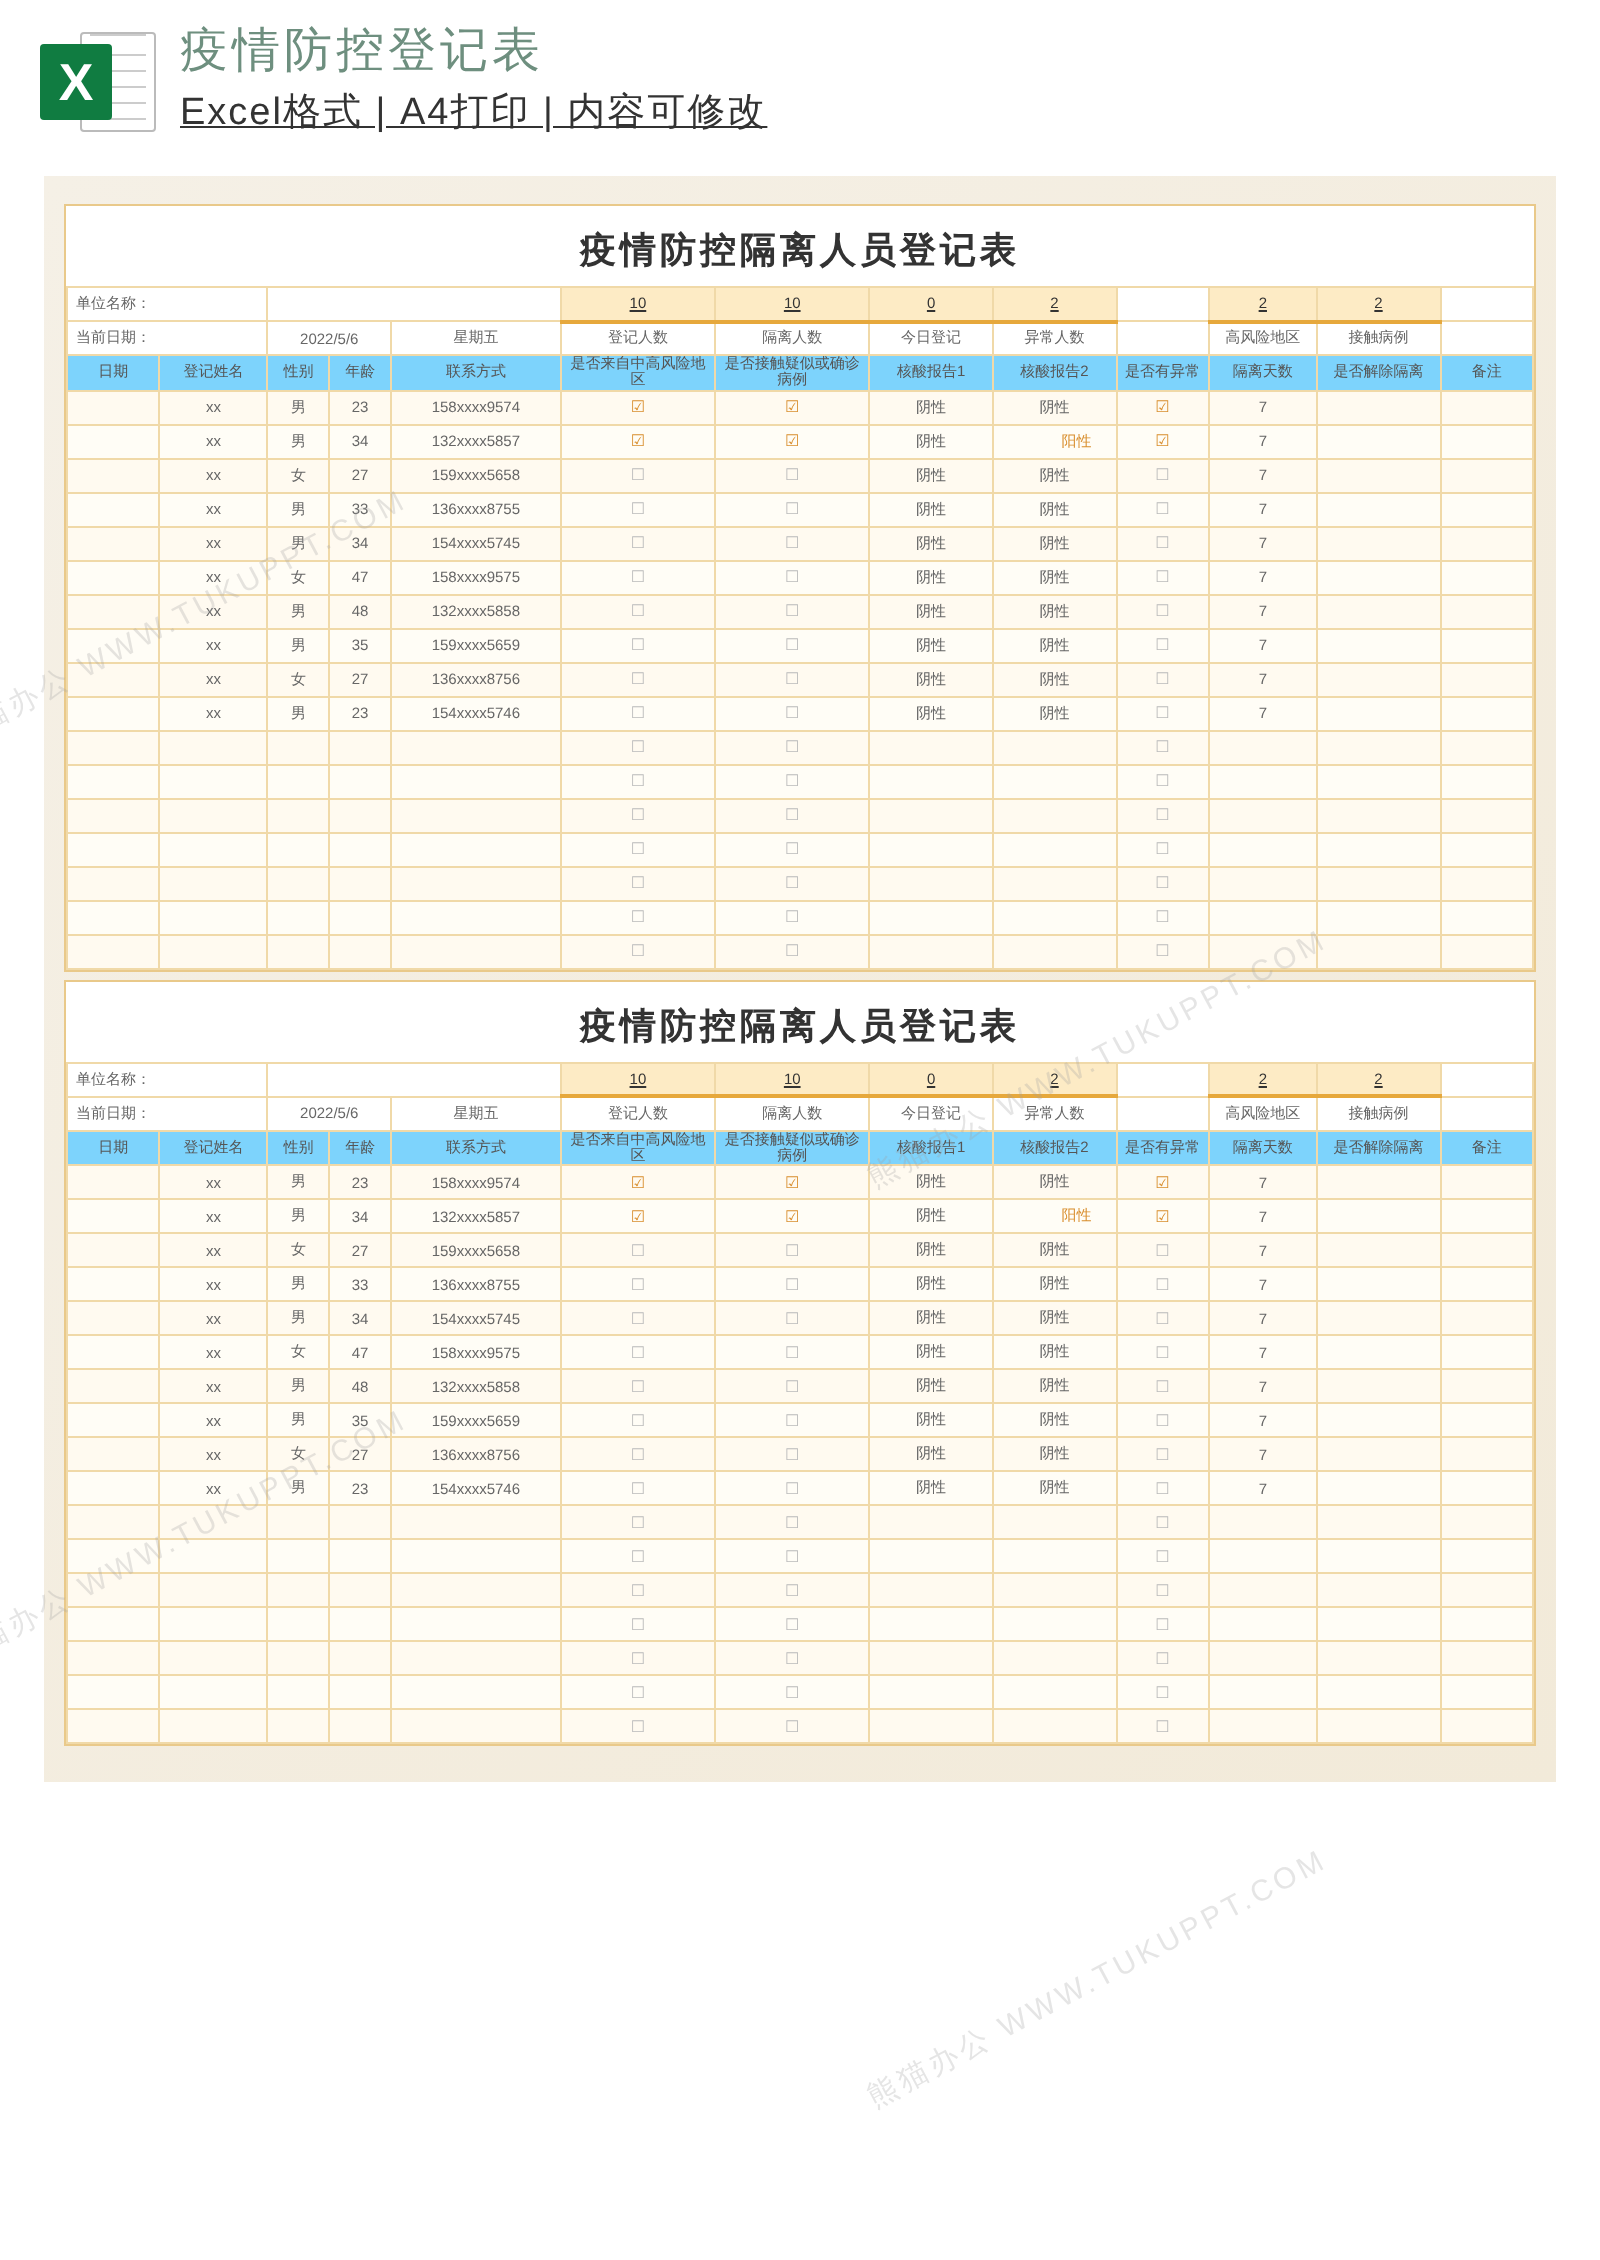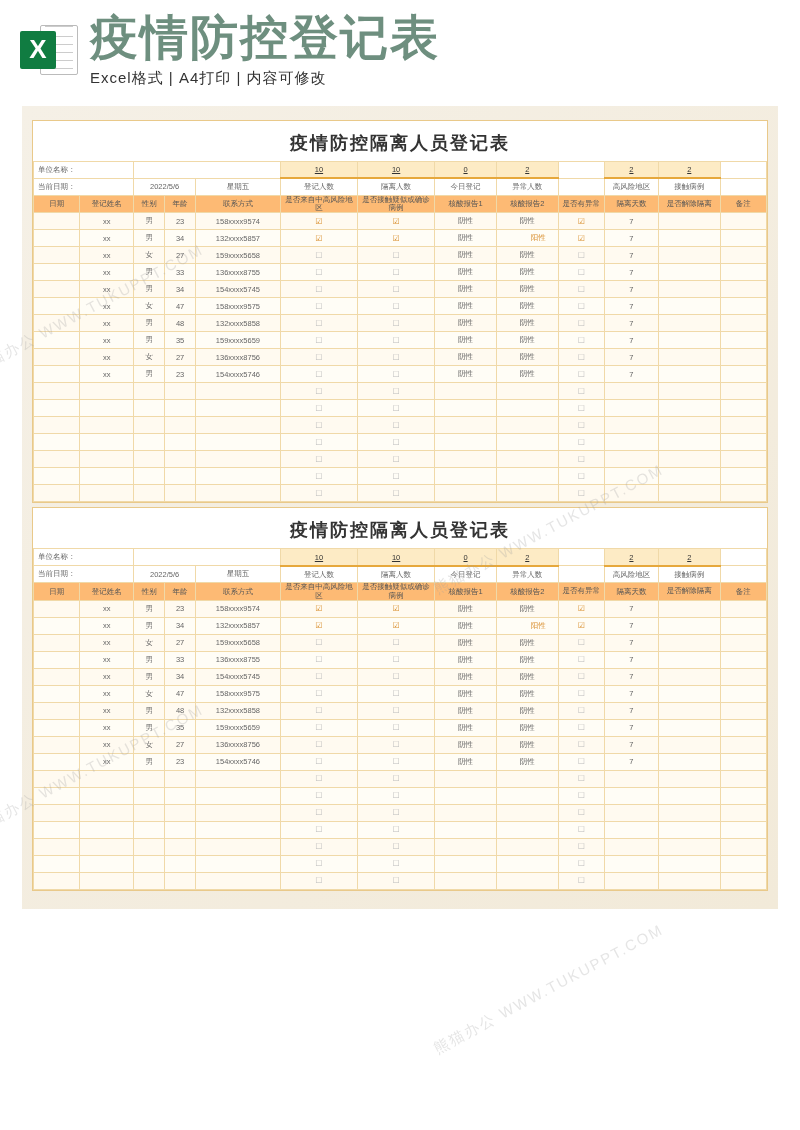--- a/index.html
+++ b/index.html
@@ -48,31 +48,32 @@
     color: #fff;
     font-weight: bold;
     font-size: 26px;
     display: flex;
     align-items: center;
     justify-content: center;
     border-radius: 2px;
   }
   .title-block { flex: 1; }
   .main-title {
-    font-size: 48px;
-    font-weight: 700;
+    font-size: 24px;
+    font-weight: 400;
     color: #6e8f7f;
     letter-spacing: 2px;
     line-height: 1.1;
   }
   .sub-title {
-    font-size: 15px;
+    font-size: 19px;
     color: #333;
     margin-top: 4px;
     letter-spacing: 1px;
+    text-decoration: underline;
   }
   .sheet-area {
     background: linear-gradient(135deg, #f5f0e6 0%, #f2ead9 100%);
     margin: 14px 22px 10px 22px;
     padding: 14px 10px;
   }
   .sheet {
     background: #fff;
     border: 1px solid #e9c98a;
     margin-bottom: 4px;
@@ -95,21 +96,21 @@
   td, th {
     border: 1px solid #f0d9a8;
     text-align: center;
     height: 17px;
     padding: 0 1px;
     overflow: hidden;
     white-space: nowrap;
     font-size: 7.5px;
     color: #666;
   }
-  th { font-weight: 500; color: #555; background: #fdba74; }
+  th { font-weight: 500; color: #555; background: #7dd3fc; }
   tr.odd td { background: #fffaf0; }
   tr.even td { background: #fffdf6; }
   .summary-val {
     background: #fdebc5 !important;
     border-bottom: 2px solid #e6a83c !important;
     color: #333;
     font-weight: 500;
     text-decoration: underline;
   }
   .chk { color: #d98f2f; font-size: 8px; }

